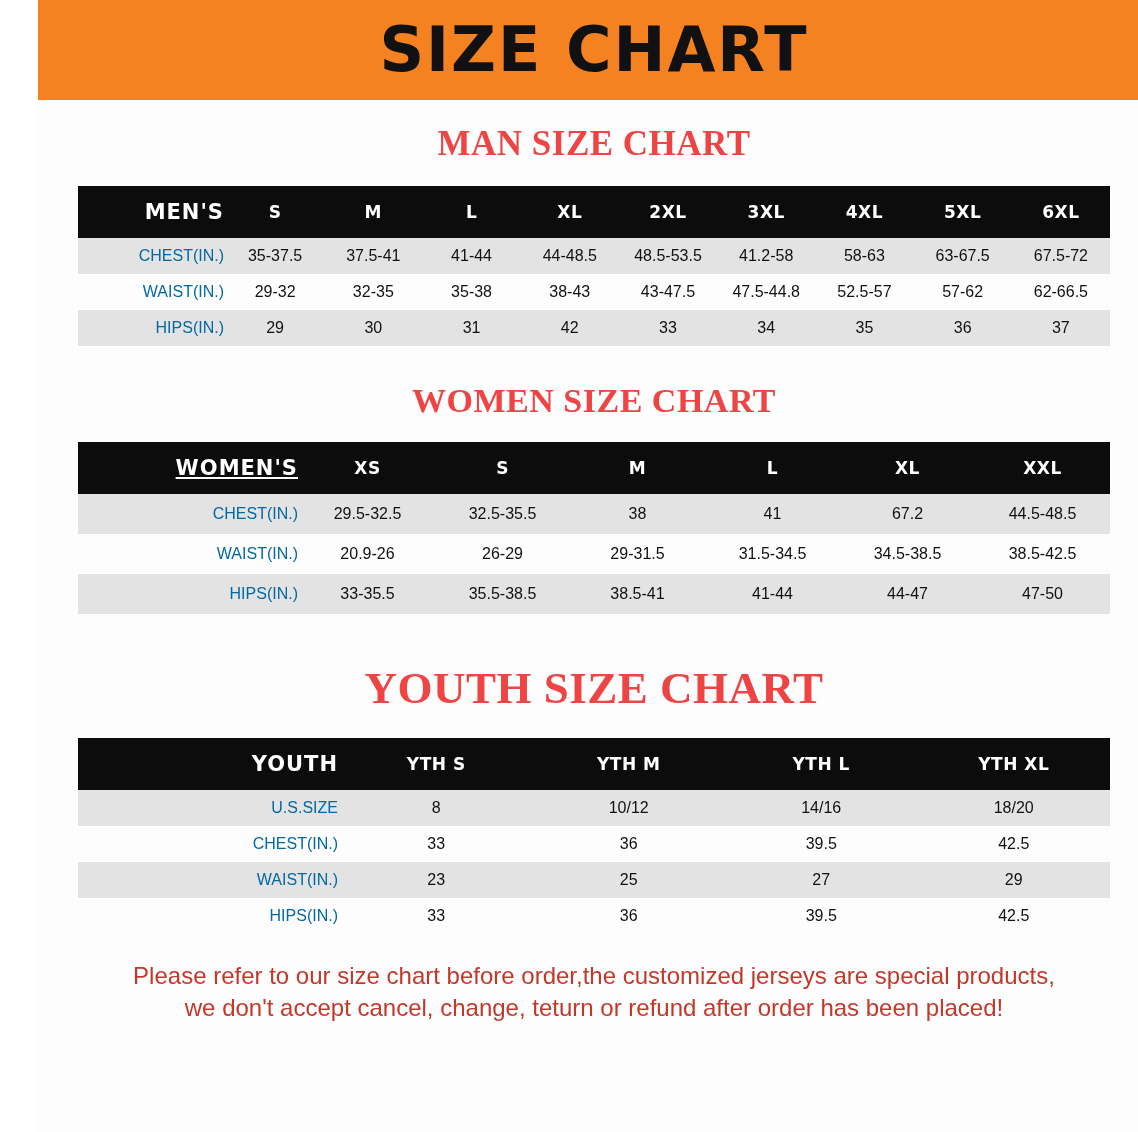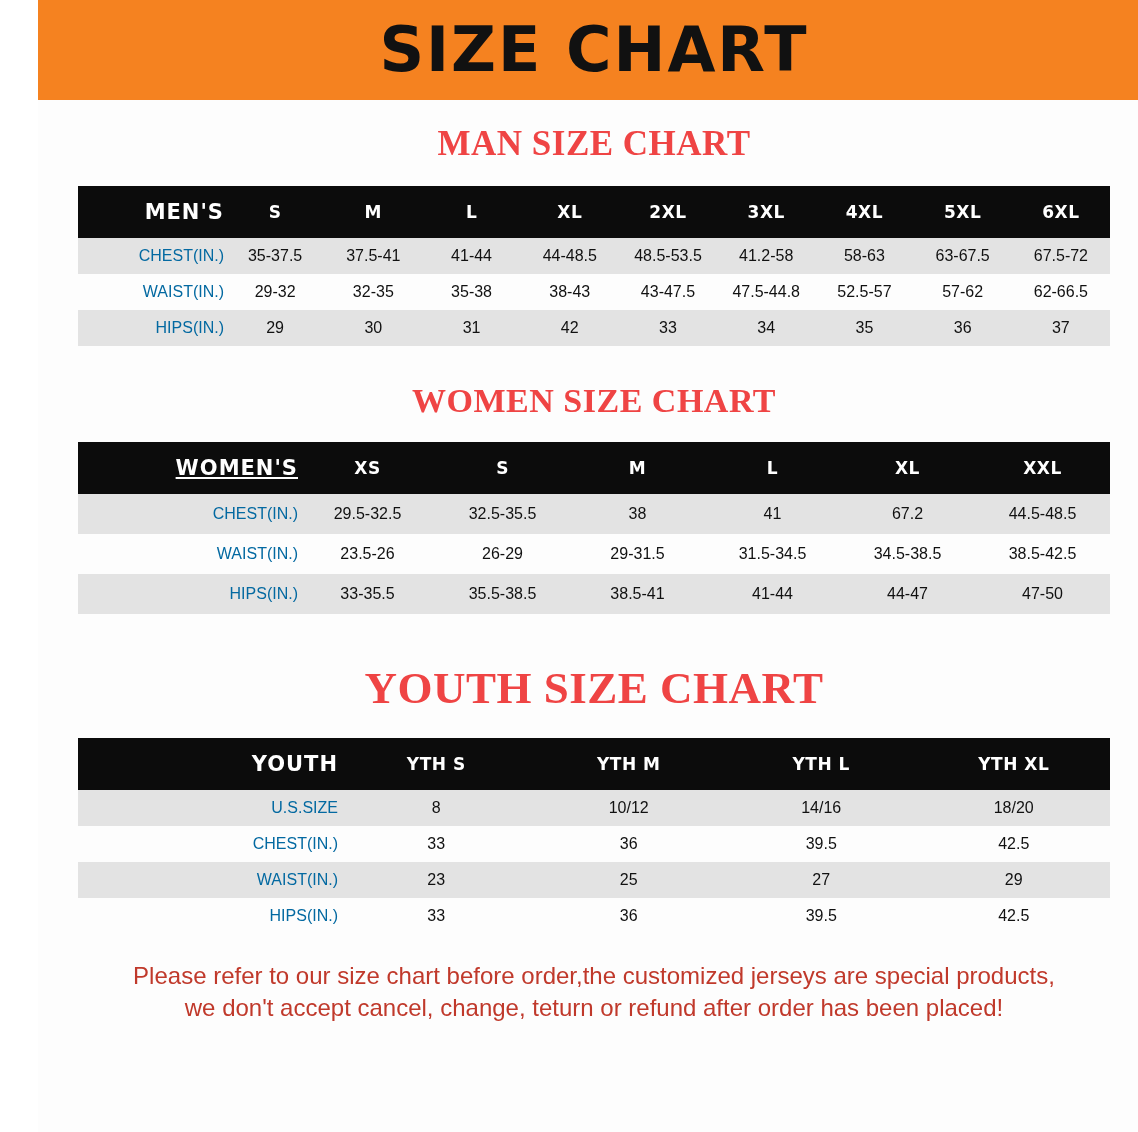--- a/index.html
+++ b/index.html
@@ -234,21 +234,21 @@
           <td class="label-col">CHEST(IN.)</td>
           <td>29.5-32.5</td>
           <td>32.5-35.5</td>
           <td>38</td>
           <td>41</td>
           <td>67.2</td>
           <td>44.5-48.5</td>
         </tr>
         <tr class="plain">
           <td class="label-col">WAIST(IN.)</td>
-          <td>23.5-26</td>
+          <td>20.9-26</td>
           <td>26-29</td>
           <td>29-31.5</td>
           <td>31.5-34.5</td>
           <td>34.5-38.5</td>
           <td>38.5-42.5</td>
         </tr>
         <tr class="shade">
           <td class="label-col">HIPS(IN.)</td>
           <td>33-35.5</td>
           <td>35.5-38.5</td>

